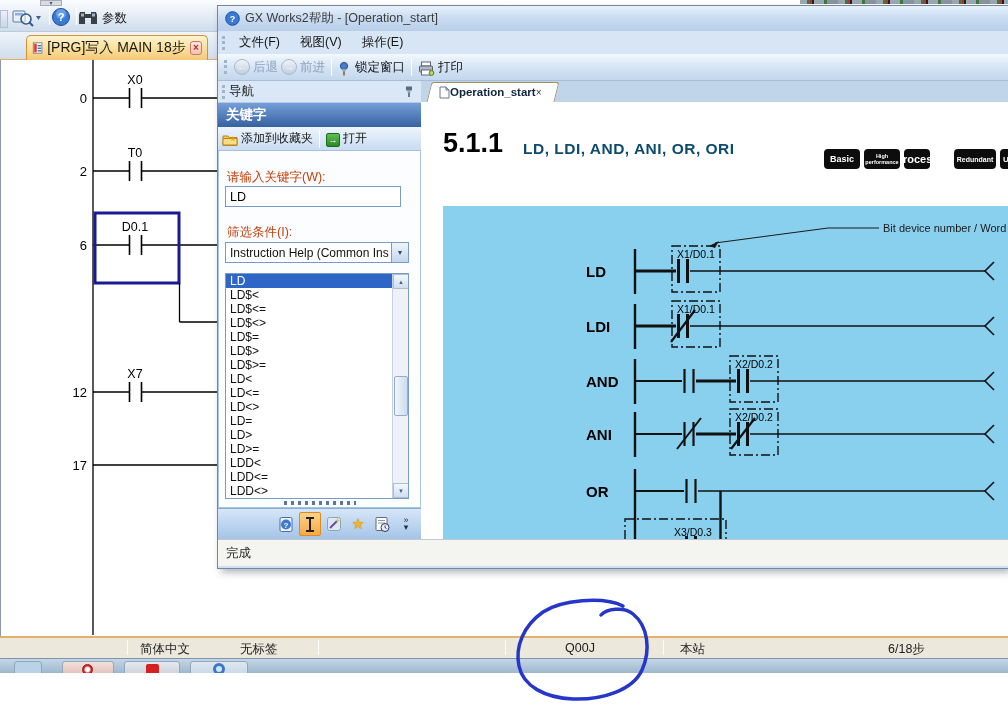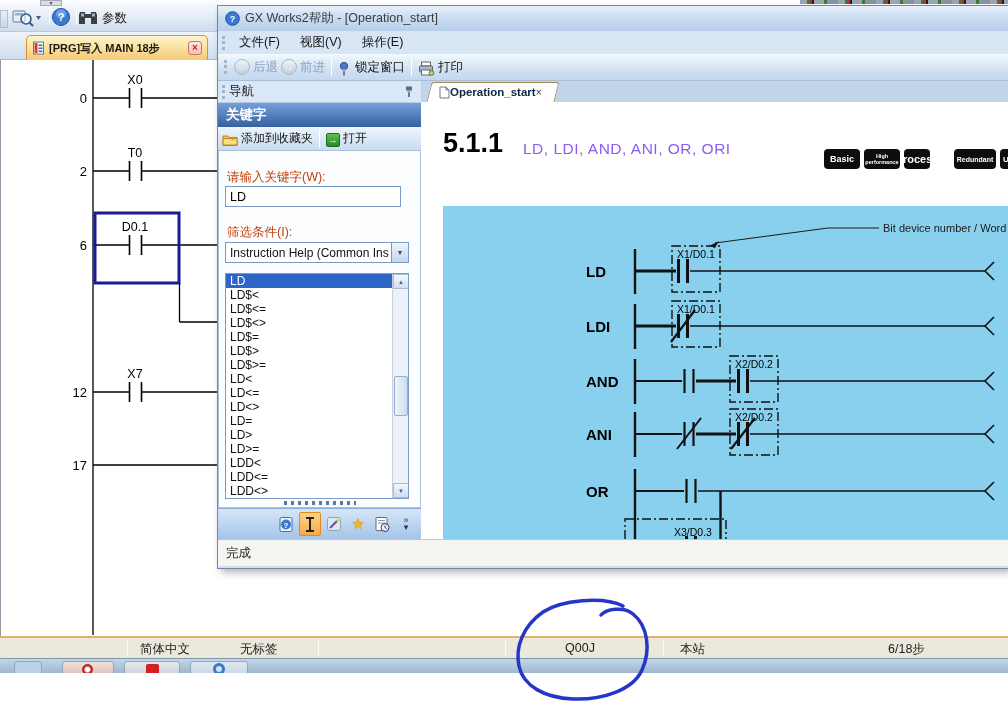--- a/index.html
+++ b/index.html
@@ -14,21 +14,21 @@
     background:linear-gradient(#fbfdff,#dde7f3 70%,#cfdcec);border-bottom:1px solid #bccadd}
   .tb-sep{width:1px;height:18px;background:#b6c4d6;border-right:1px solid #fff;display:inline-block;vertical-align:middle;margin:0 3px}
   .tb-ic{display:inline-flex;align-items:center;justify-content:center;height:22px;vertical-align:middle}
   .params-label{font-size:12.5px;color:#1a1a1a}
 
   .tabstrip{left:0;top:32px;width:218px;height:28px;
     background:linear-gradient(#eef4fb,#cfdded);border-bottom:1px solid #e3b05c}
   .doc-tab{left:26px;top:35px;width:182px;height:25px;border:1px solid #d89030;border-bottom:none;
     border-radius:5px 5px 0 0;background:linear-gradient(#fdf3d0,#fbe3a0 45%,#f5c878);
     display:flex;align-items:center;padding:0 5px;gap:4px}
-  .doc-tab .lbl{font-size:11px;font-weight:bold;color:#1a1a1a}
+  .doc-tab .lbl{font-size:14px;font-weight:normal;color:#1a1a1a}
   .tab-close{width:14px;height:14px;border:1px solid #c87868;border-radius:3px;
     background:linear-gradient(#fde8e4,#f5c0b4);color:#c02818;font-size:10px;font-weight:bold;
     display:flex;align-items:center;justify-content:center;line-height:1}
 
   .editor{left:0;top:60px;width:218px;height:576px;background:#fff;border-left:1px solid #909aa6}
 
   .statusbar{left:0;top:636px;width:1008px;height:22px;background:#ece8db;
     border-top:2px solid #e0b26a;font-size:12.5px;color:#222}
   .sb-item{position:absolute;top:3px}
   .sb-div{position:absolute;top:2px;width:1px;height:15px;background:#b2b2a8;border-right:1px solid #fdfdf8}
@@ -89,21 +89,21 @@
     font-size:12.5px;color:#222;display:flex;align-items:center;padding-left:8px}
 
   .content{left:203px;top:75px;width:587px;height:458px;background:#c0d4ea}
   .ct-tab{position:absolute;left:8px;top:1px;width:128px;height:20px}
   .ct-tab .bg{position:absolute;left:0;top:0;width:100%;height:100%;background:#fff;
     border:1px solid #a08f56;border-bottom:none;border-radius:3px 3px 0 0;transform:skewX(-14deg)}
   .ct-tab .row{position:absolute;left:10px;top:0;height:100%;display:flex;align-items:center;gap:0}
   .ct-tab .lbl{font-size:11.5px;font-weight:bold;color:#10253f}
   .ct-body{position:absolute;left:0;top:21px;width:587px;height:437px;background:#fff;overflow:hidden}
   .sec-num{position:absolute;left:22px;top:26px;font-size:27px;font-weight:bold;color:#000}
-  .sec-title{position:absolute;left:102px;top:38px;font-size:15.5px;font-weight:normal;letter-spacing:.5px;color:#8b5cf6}
+  .sec-title{position:absolute;left:102px;top:38px;font-size:15.5px;font-weight:bold;letter-spacing:.5px;color:#0c4a6e}
   .badge{position:absolute;top:47px;background:#0d0d0d;color:#fff;border-radius:4px;
     display:flex;align-items:center;justify-content:center;text-align:center;font-weight:bold;height:20px;overflow:hidden}
 
   .pen{pointer-events:none}
 </style>
 </head>
 <body>
 
 <div class="abs main-toolbar">
   <div class="abs" style="left:40px;top:0;width:22px;height:6px;background:#d8dde4;border:1px solid #aab;overflow:hidden;font-size:6px;color:#456;text-align:center;line-height:5px">▾</div>

